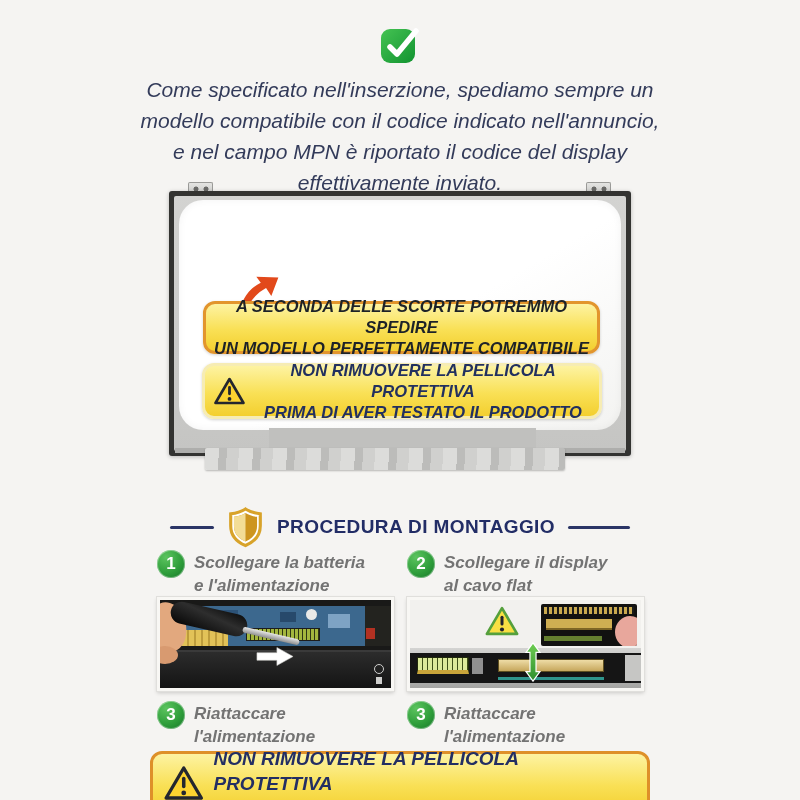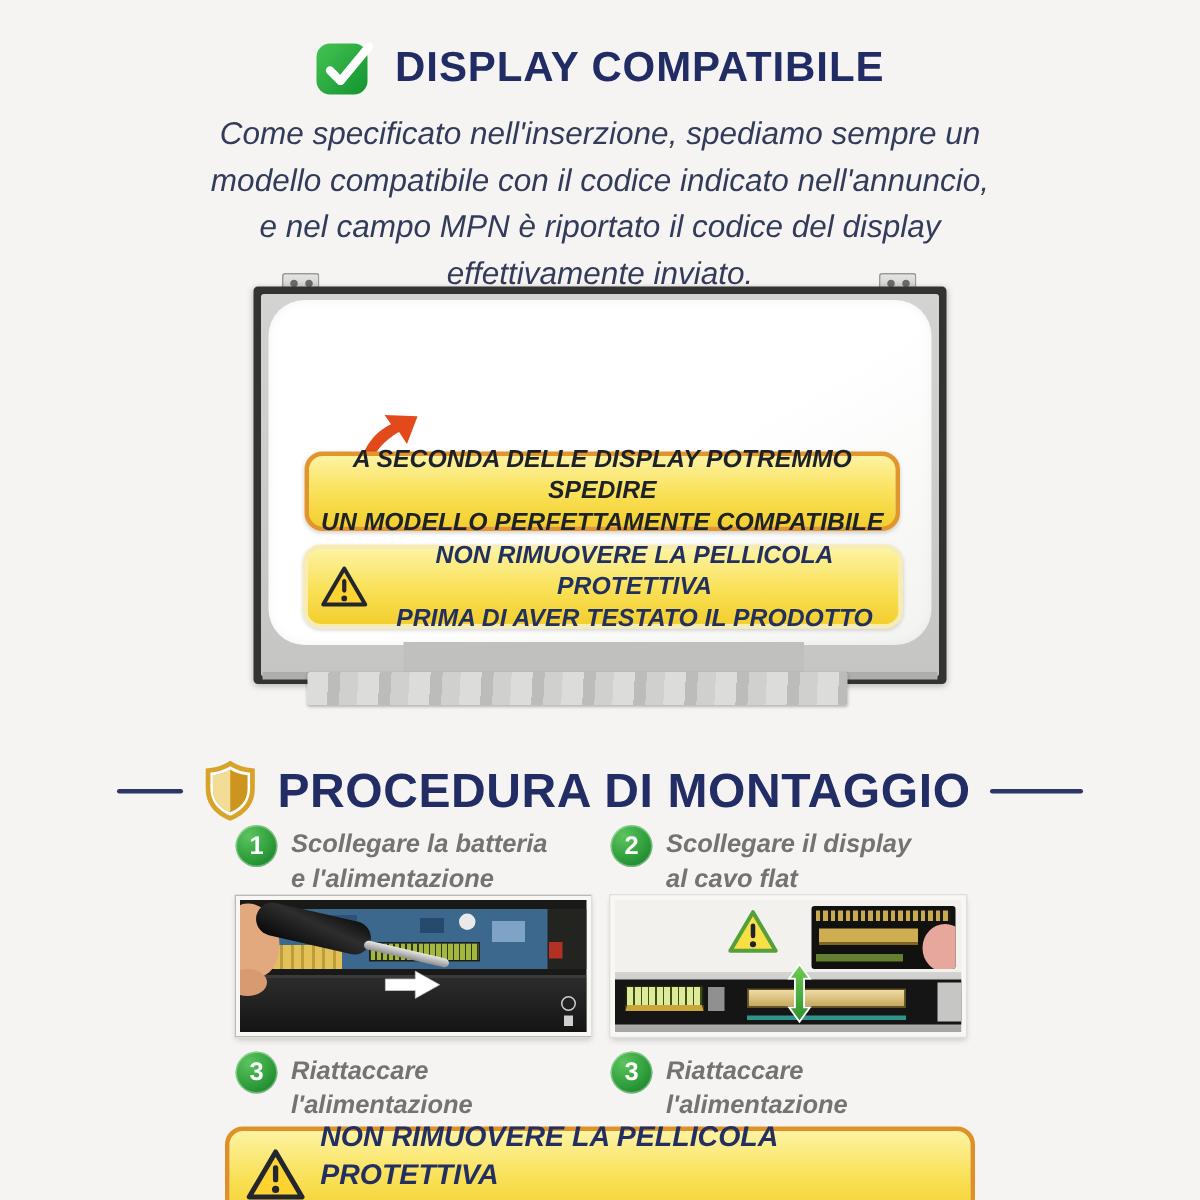--- a/index.html
+++ b/index.html
@@ -37,21 +37,21 @@
   .banner-stock { left:34px; top:119px; width:397px; height:53px; border:3px solid #e2952d; }
   .banner-stock .bt { font-size:16.5px; font-weight:bold; color:#1d2228; line-height:21px; text-align:center; }
   .banner-film  { left:33px; top:181px; width:400px; height:56px; border:3px solid #f6ecb4; gap:9px; padding:0 8px; }
   .banner-film .bt { font-size:16.5px; font-weight:bold; color:#22305f; line-height:21px; text-align:center; }
   .warn-tri { flex:0 0 auto; }
 
   
   .proc-head { position:absolute; top:506px; left:0; width:100%; height:42px; display:flex; align-items:center; justify-content:center; gap:13px; }
   .rule { height:3px; background:#2b3566; border-radius:2px; }
   .rule.l { width:44px; } .rule.r { width:62px; }
-  .proc-title { font-size:32px; font-weight:bold; color:#222d66; letter-spacing:.4px; }
+  .proc-title { font-size:19px; font-weight:bold; color:#222d66; letter-spacing:.4px; }
   .shield-icon { width:37px; height:41px; }
 
   .steps { position:absolute; left:157px; top:549px; width:488px; display:grid; grid-template-columns:238px 238px; grid-template-rows:48px 97px auto; column-gap:12px; }
   .step { display:flex; align-items:flex-start; gap:9px; }
   .step.row3 { margin-top:6px; }
   .badge { flex:0 0 auto; width:28px; height:28px; border-radius:50%; margin-top:1px;
     background:radial-gradient(circle at 32% 26%, #5cc45f 0%, #2f9e3b 55%, #147527 100%);
     color:#fff; font-size:17px; font-weight:bold; text-align:center; line-height:28px; box-shadow:inset 0 0 0 1px rgba(255,255,255,.35); }
   .step-label { font-size:17px; font-weight:bold; color:#737373; line-height:23px; padding-top:2px; }
 
@@ -112,21 +112,20 @@
     <svg class="check-icon" viewBox="0 0 40 38">
       <defs>
           <linearGradient id="gchk" x1="0" y1="0" x2="1" y2="1">
         <stop offset="0" stop-color="#45c353"></stop>
             <stop offset="1" stop-color="#119330"></stop>
       </linearGradient>
         </defs>
       <rect x="1" y="3" width="34" height="34" rx="9" fill="url(#gchk)"></rect>
       <path d="M10 21 l7 7 L36 5" fill="none" stroke="#ffffff" stroke-width="5.5" stroke-linecap="round" stroke-linejoin="round"></path>
     </svg>
-    <div class="page-title">DISPLAY COMPATIBILE</div>
   </div>
   <div class="intro ml">Come specificato nell'inserzione, spediamo sempre un
 modello compatibile con il codice indicato nell'annuncio,
 e nel campo MPN è riportato il codice del display
 effettivamente inviato.</div>
 
   <div class="panel">
     <div class="bracket left"></div>
     <div class="bracket right"></div>
     <div class="panel-body">
@@ -135,21 +134,21 @@
       <div class="panel-recess"></div>
       <div class="panel-bottomline"></div>
     </div>
     <div class="panel-foil"></div>
 
     <svg class="curved-arrow" viewBox="0 0 60 50">
       <path d="M7 50 C8 32 17 17 32 10 L27 3 L52 4 L44 25 L38 16 C27 22 16 33 14 50 Z" fill="#e2491b"></path>
     </svg>
 
     <div class="yellow-banner banner-stock">
-      <div class="bt ml">A SECONDA DELLE DISPLAY POTREMMO SPEDIRE
+      <div class="bt ml">A SECONDA DELLE SCORTE POTREMMO SPEDIRE
 UN MODELLO PERFETTAMENTE COMPATIBILE</div>
     </div>
 
     <div class="yellow-banner banner-film">
       <svg class="warn-tri" width="33" height="30" viewBox="0 0 40 36">
         <path d="M20 3.5 L37 32.5 H3 Z" fill="#fcd330" stroke="#23262f" stroke-width="3.2" stroke-linejoin="round"></path>
         <rect x="18.3" y="12" width="3.4" height="11" rx="1.7" fill="#23262f"></rect>
         <circle cx="20" cy="27.6" r="2.3" fill="#23262f"></circle>
       </svg>
       <div class="bt ml">NON RIMUOVERE LA PELLICOLA PROTETTIVA

